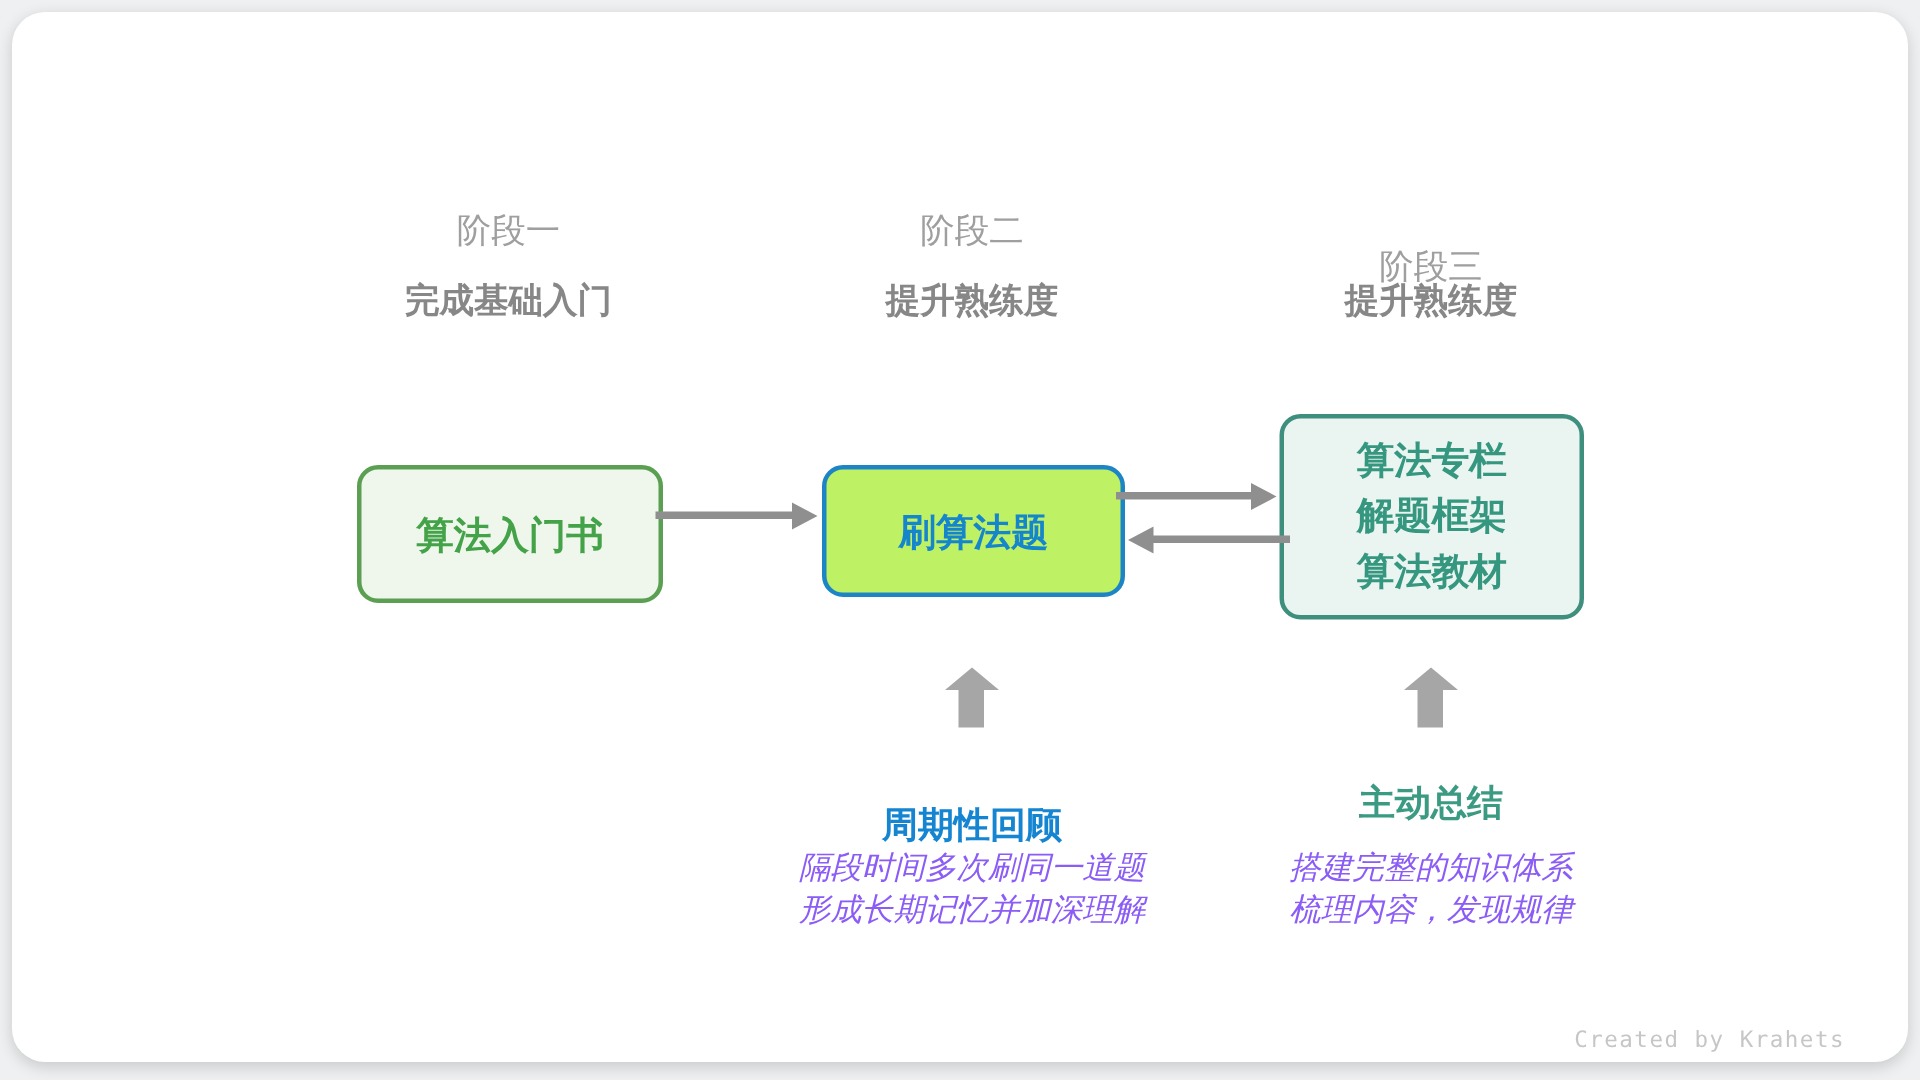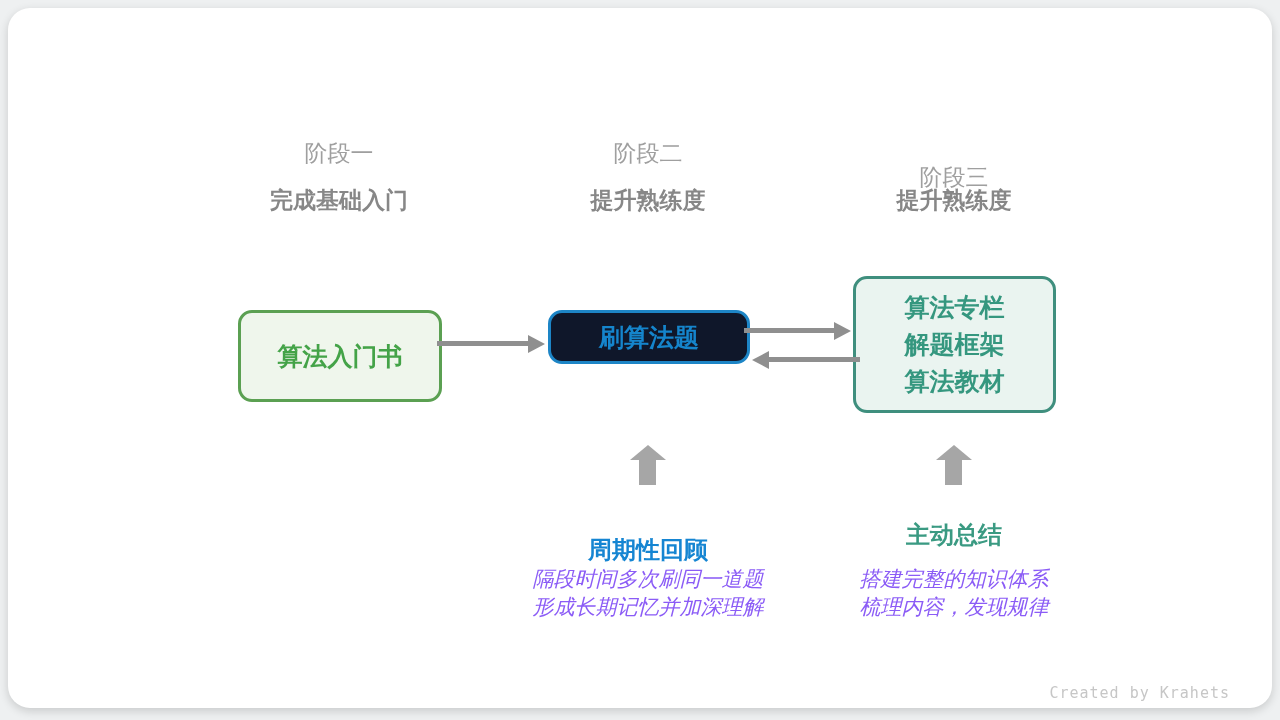--- a/index.html
+++ b/index.html
@@ -35,22 +35,22 @@
   
   .node {
     position: absolute;
     border-radius: 14px;
     display: flex; flex-direction: column;
     justify-content: center; align-items: center;
     font-weight: 700; font-size: 25px;
   }
   .node-1 { left: 230px; top: 302px; width: 204px; height: 92px;
             background: #eff6ec; border: 3px solid #5ba052; color: #44a348; }
-  .node-2 { left: 540px; top: 302px; width: 202px; height: 54px;
-            background: #0f172a; border: 3px solid #1d85c6; color: #1585cc; }
+  .node-2 { left: 540px; top: 302px; width: 202px; height: 88px;
+            background: #bef264; border: 3px solid #1d85c6; color: #1585cc; }
   .node-3 { left: 845px; top: 268px; width: 203px; height: 137px;
             background: #eaf4f0; border: 3px solid #3f8f7e; color: #35977f; }
   .node-3 .node-line { line-height: 37px; }
 
   
   .h-shaft { position: absolute; height: 5px; background: #8f8f8f; }
   .head-right {
     position: absolute; width: 0; height: 0;
     border-top: 9px solid transparent;
     border-bottom: 9px solid transparent;

